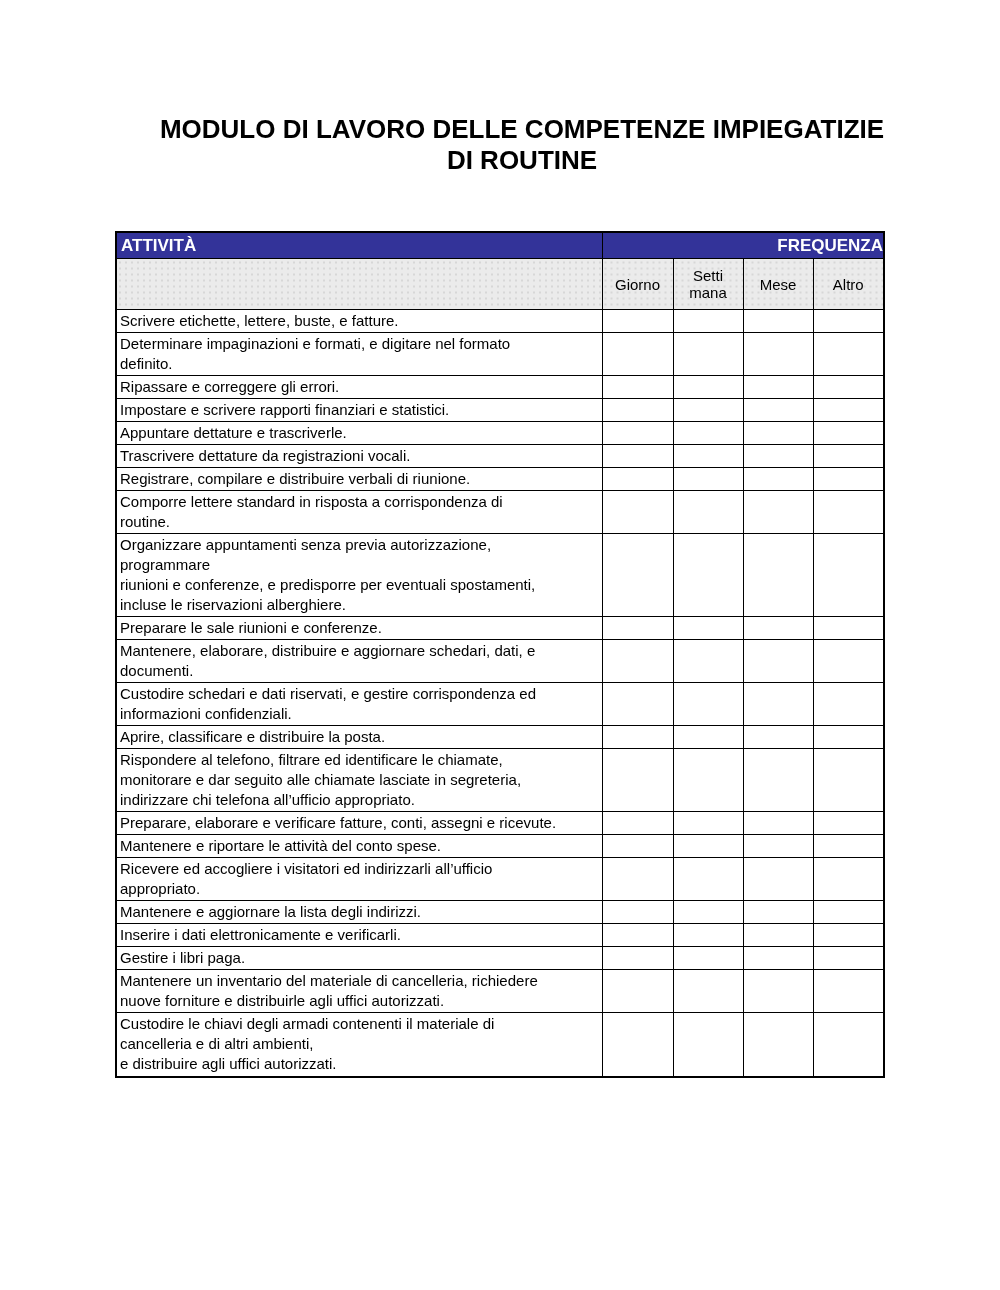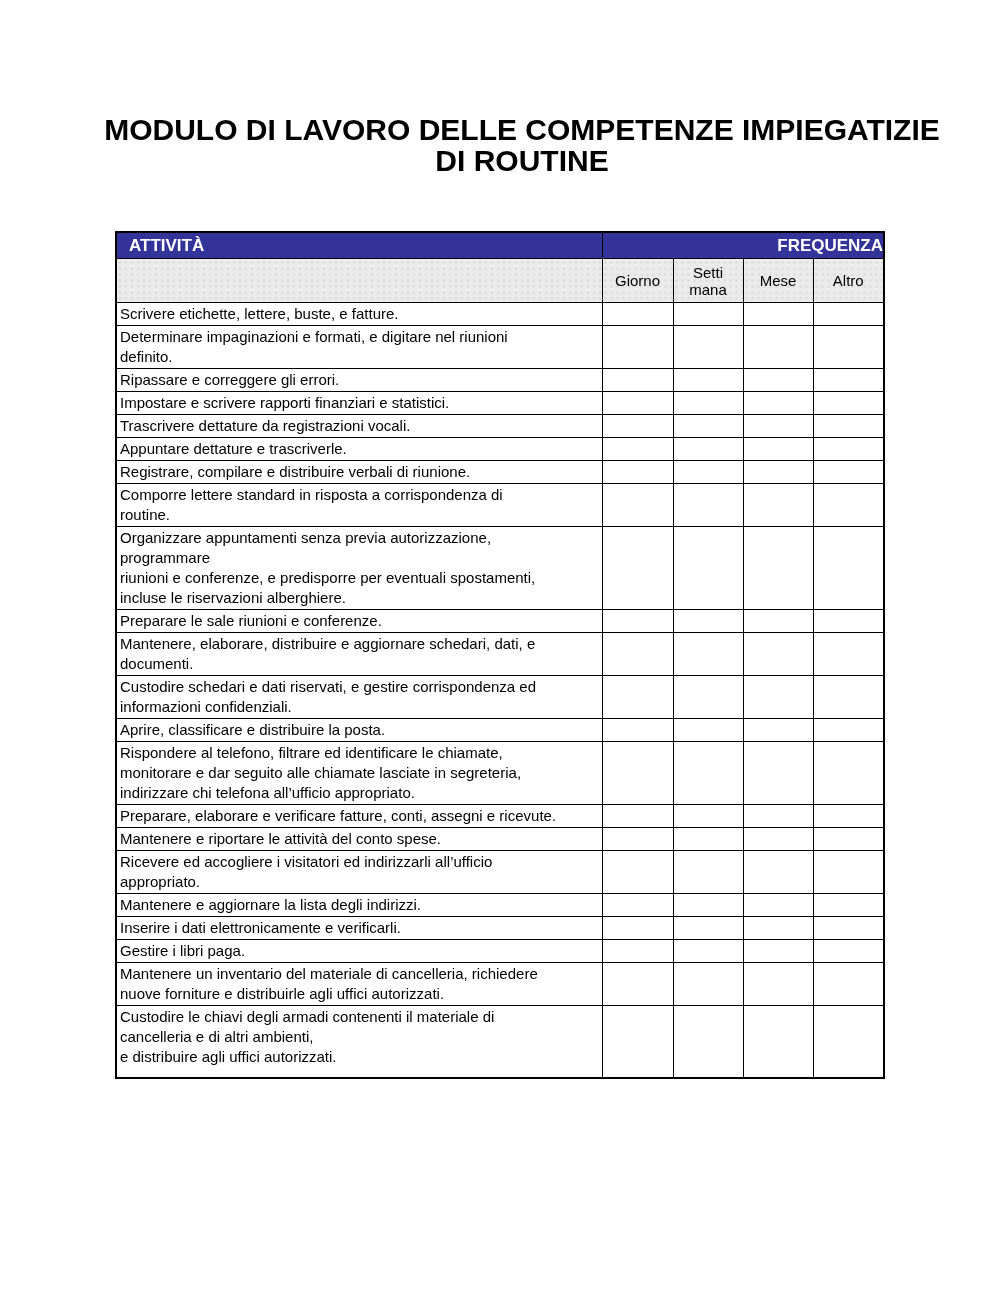--- a/index.html
+++ b/index.html
@@ -10,44 +10,44 @@
     --border:#000000;
   }
   *{box-sizing:border-box;margin:0;padding:0;}
   html,body{background:#ffffff;}
   body{
     width:1000px;height:1290px;position:relative;
     font-family:"Liberation Sans",sans-serif;color:#000;
   }
   .doc-title{
     position:absolute;top:114px;left:0;right:0;
-    text-align:center;font-weight:bold;font-size:30px;line-height:31px;
+    text-align:center;font-weight:bold;font-size:26px;line-height:31px;
     white-space:pre;letter-spacing:0px;color:#000;margin-left:44px;
   }
   table.skills-table{
     position:absolute;left:115px;top:231px;width:769px;
     border-collapse:collapse;table-layout:fixed;
     border:2px solid var(--border);
   }
   .skills-table th,.skills-table td{
     border:1px solid var(--border);
     overflow:hidden;
   }
   tr.head-blue th{
     background:var(--header-bg);color:var(--header-text);
     font-weight:bold;font-size:17px;height:25px;line-height:25px;
     vertical-align:middle;white-space:pre;
   }
-  th.th-activity{text-align:left;padding-left:12px;}
+  th.th-activity{text-align:left;padding-left:4px;}
   th.th-frequency{text-align:right;}
   tr.head-gray th{
     background-color:var(--subheader-bg);
     background-image:radial-gradient(var(--subheader-dots) 1px, transparent 1.2px);
     background-size:6px 6px;
-    font-weight:normal;font-size:15px;line-height:17px;height:44px;
+    font-weight:normal;font-size:15px;line-height:17px;height:51px;
     text-align:center;vertical-align:middle;white-space:pre;color:#000;
   }
   td.td-activity{
     background:#fff;font-size:15px;line-height:20px;
     padding:1px 2px 1px 3px;vertical-align:top;white-space:pre;margin-top:48px;
   }
   td.td-freq{background:#fff;}
 </style>
 </head>
 <body>
@@ -83,21 +83,21 @@
     <tbody id="table-body">
 
     <tr>
           <td class="td-activity">Scrivere etichette, lettere, buste, e fatture.</td>
           <td class="td-freq"></td>
           <td class="td-freq"></td>
           <td class="td-freq"></td>
           <td class="td-freq"></td>
         </tr>
         <tr>
-          <td class="td-activity">Determinare impaginazioni e formati, e digitare nel riunioni
+          <td class="td-activity">Determinare impaginazioni e formati, e digitare nel formato
 definito.</td>
           <td class="td-freq"></td>
           <td class="td-freq"></td>
           <td class="td-freq"></td>
           <td class="td-freq"></td>
         </tr>
         <tr>
           <td class="td-activity">Ripassare e correggere gli errori.</td>
           <td class="td-freq"></td>
           <td class="td-freq"></td>
@@ -105,28 +105,28 @@
           <td class="td-freq"></td>
         </tr>
         <tr>
           <td class="td-activity">Impostare e scrivere rapporti finanziari e statistici.</td>
           <td class="td-freq"></td>
           <td class="td-freq"></td>
           <td class="td-freq"></td>
           <td class="td-freq"></td>
         </tr>
         <tr>
+          <td class="td-activity">Appuntare dettature e trascriverle.</td>
+          <td class="td-freq"></td>
+          <td class="td-freq"></td>
+          <td class="td-freq"></td>
+          <td class="td-freq"></td>
+        </tr>
+        <tr>
           <td class="td-activity">Trascrivere dettature da registrazioni vocali.</td>
-          <td class="td-freq"></td>
-          <td class="td-freq"></td>
-          <td class="td-freq"></td>
-          <td class="td-freq"></td>
-        </tr>
-        <tr>
-          <td class="td-activity">Appuntare dettature e trascriverle.</td>
           <td class="td-freq"></td>
           <td class="td-freq"></td>
           <td class="td-freq"></td>
           <td class="td-freq"></td>
         </tr>
         <tr>
           <td class="td-activity">Registrare, compilare e distribuire verbali di riunione.</td>
           <td class="td-freq"></td>
           <td class="td-freq"></td>
           <td class="td-freq"></td>
@@ -234,21 +234,21 @@
         </tr>
         <tr>
           <td class="td-activity">Mantenere un inventario del materiale di cancelleria, richiedere
 nuove forniture e distribuirle agli uffici autorizzati.</td>
           <td class="td-freq"></td>
           <td class="td-freq"></td>
           <td class="td-freq"></td>
           <td class="td-freq"></td>
         </tr>
         <tr>
-          <td class="td-activity" style="height: 72px;">Custodire le chiavi degli armadi contenenti il materiale di
+          <td class="td-activity" style="height: 64px;">Custodire le chiavi degli armadi contenenti il materiale di
 cancelleria e di altri ambienti,
 e distribuire agli uffici autorizzati.</td>
           <td class="td-freq"></td>
           <td class="td-freq"></td>
           <td class="td-freq"></td>
           <td class="td-freq"></td>
         </tr>
       </tbody>
   </table>
 

